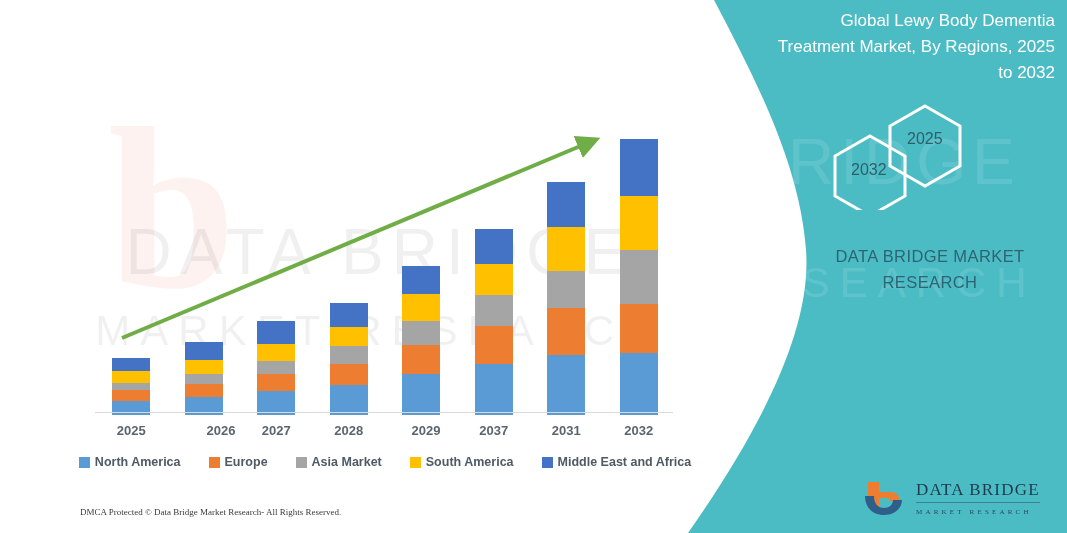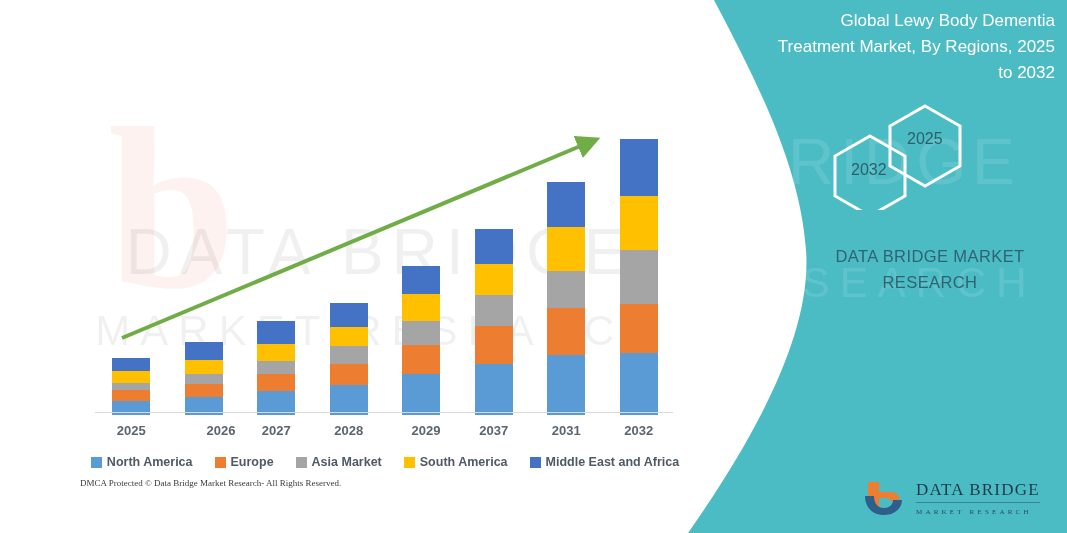--- a/index.html
+++ b/index.html
@@ -114,21 +114,21 @@
   }
 
   
   #legend {
     position: absolute;
     left: 95px; top: 455px;
     width: 580px;
     display: flex;
     justify-content: center;
     align-items: center;
-    gap: 22px;
+    gap: 28px;
     flex-wrap: nowrap;
   }
   .legend-item {
     display: flex;
     align-items: center;
     gap: 5px;
     white-space: nowrap;
   }
   .legend-swatch {
     width: 11px; height: 11px;
@@ -137,21 +137,21 @@
   }
   .legend-label {
     font-size: 12.5px;
     font-weight: bold;
     color: #4f5a64;
   }
 
   
   #footer {
     position: absolute;
-    left: 80px; top: 478px;
+    left: 80px; top: 507px;
     width: 600px;
     display: flex;
     justify-content: space-between;
     font-family: "Liberation Serif", serif;
     font-size: 9px;
     color: #3b3b3b;
   }
 
   
   #panel-title {

